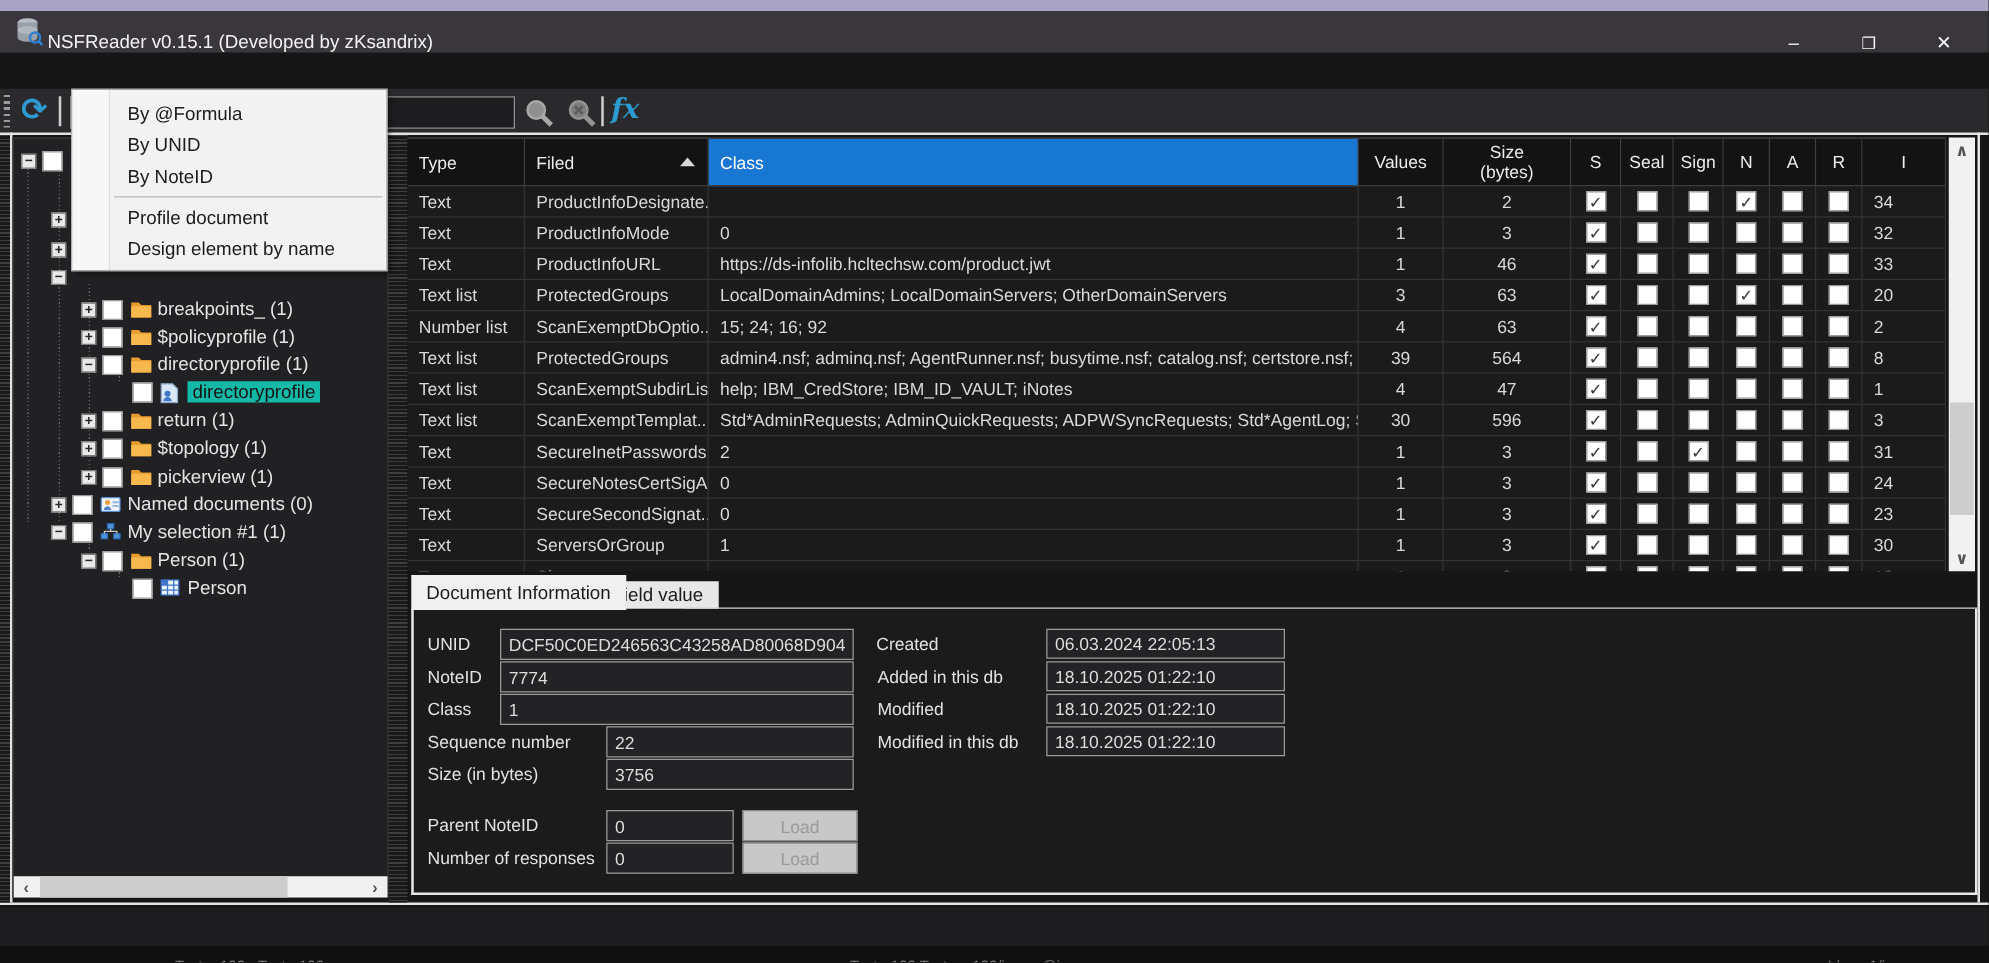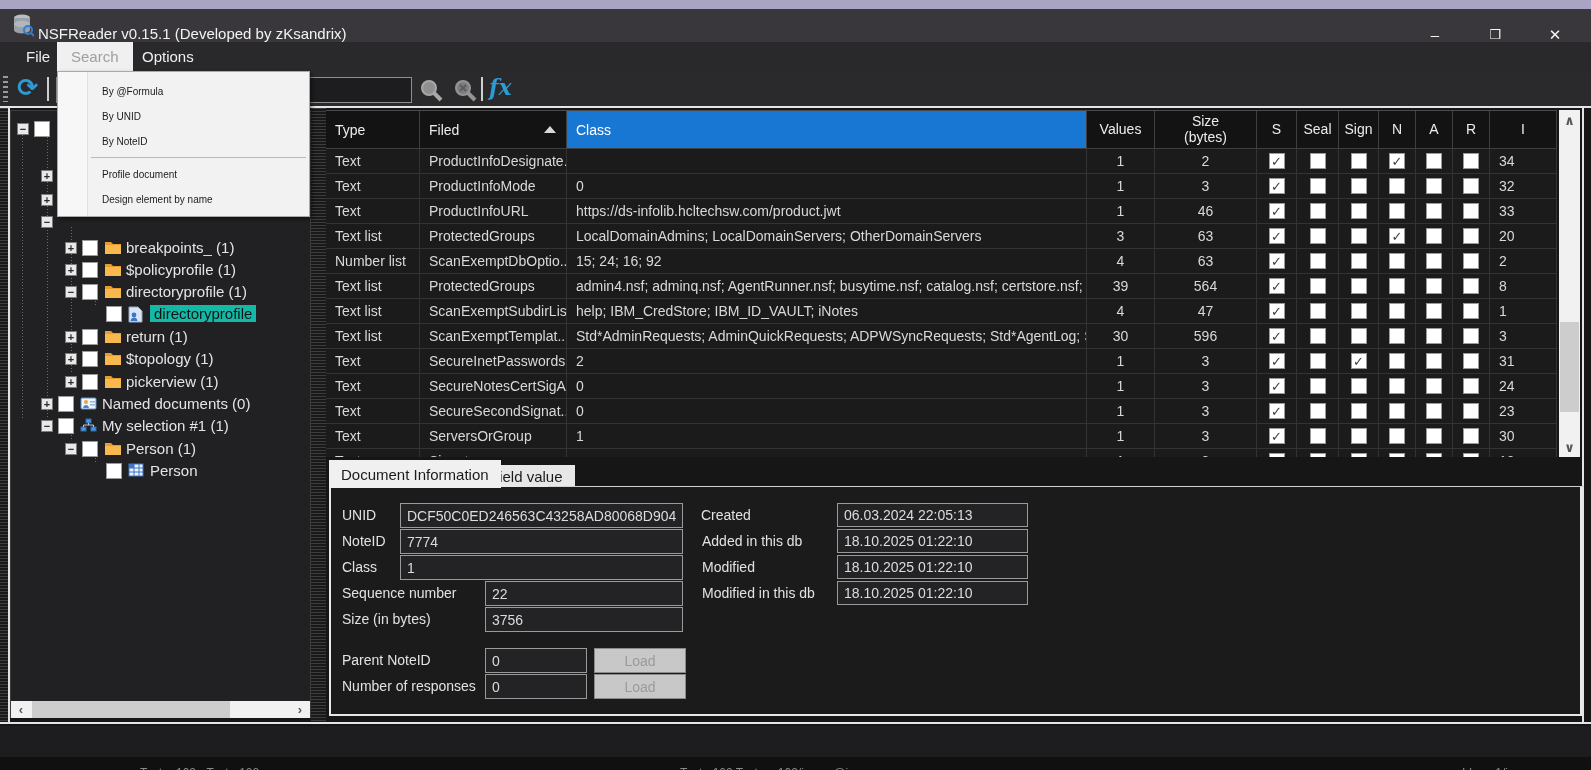--- a/index.html
+++ b/index.html
@@ -101,21 +101,21 @@
 
   #below { left:0; top:757px; width:1591px; height:13px; background:#101010; overflow:hidden; }
   .clip-text { position:absolute; top:9px; color:#8a8a8a; font-size:12px; white-space:nowrap; }
 
   
   #dropdown { left:57px; top:71px; width:253px; height:146px; background:#f2f2f2;
     border:1px solid #a9a9a9; box-shadow:2px 2px 4px rgba(0,0,0,.45); z-index:50; }
   #dropdown .gutter { position:absolute; left:0; top:0; width:30px; height:100%;
     background:#f7f7f7; border-right:1px solid #e0e0e0; }
   .dd-item { position:absolute; left:0; width:100%; height:25px; line-height:25px;
-    padding-left:44px; color:#1b1b1b; font-size:10px; }
+    padding-left:44px; color:#1b1b1b; font-size:15px; }
   .dd-sep { position:absolute; left:33px; right:3px; height:1px; background:#b8b8b8; }
 </style>
 </head>
 <body>
 
 <div id="stage">
 
   <div class="abs" id="topstrip"></div>
 
   <div class="abs" id="titlebar">
@@ -125,25 +125,20 @@
       <ellipse cx="10" cy="11" rx="8" ry="3.2" fill="#c9ced4" opacity=".5"></ellipse>
       <circle cx="16" cy="17" r="4" fill="none" stroke="#2e7fd2" stroke-width="2"></circle>
       <line x1="19" y1="20" x2="22" y2="23" stroke="#2e7fd2" stroke-width="2"></line>
     </svg>
     <div class="abs" id="title-text">NSFReader v0.15.1 (Developed by zKsandrix)</div>
     <div class="abs winbtn" style="left:1412px" id="btn-min">–</div>
     <div class="abs winbtn" style="left:1472px" id="btn-max">❒</div>
     <div class="abs winbtn" style="left:1532px" id="btn-close">✕</div>
   </div>
 
-  <div class="abs" id="menubar">
-      <div class="menu-item" style="left: 12px;">File</div>
-      <div class="menu-item open" style="left: 57px;">Search</div>
-      <div class="menu-item" style="left: 128px;">Options</div>
-    </div>
 
   <div class="abs" id="toolbar"></div>
   <div class="abs" id="grip"></div>
   <div class="abs" id="refresh-icon">⟳</div>
   <div class="abs tb-sep" style="left:47px"></div>
   <input class="abs" id="search-box" value="" style="">
   <svg class="abs" style="left:418px;top:77px" width="26" height="26" viewBox="0 0 26 26">
     <circle cx="11" cy="11" r="7" fill="#8f8f8f" stroke="#a8a8a8" stroke-width="2"></circle>
     <line x1="16" y1="16" x2="23" y2="23" stroke="#a8a8a8" stroke-width="4"></line>
   </svg>

